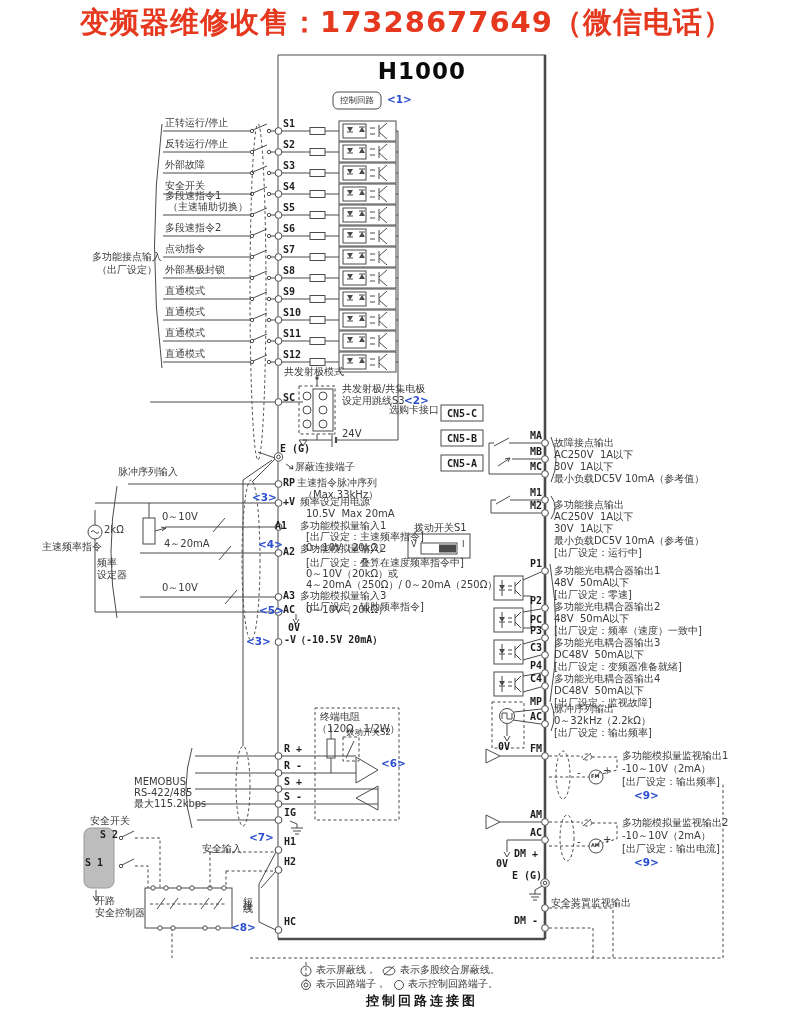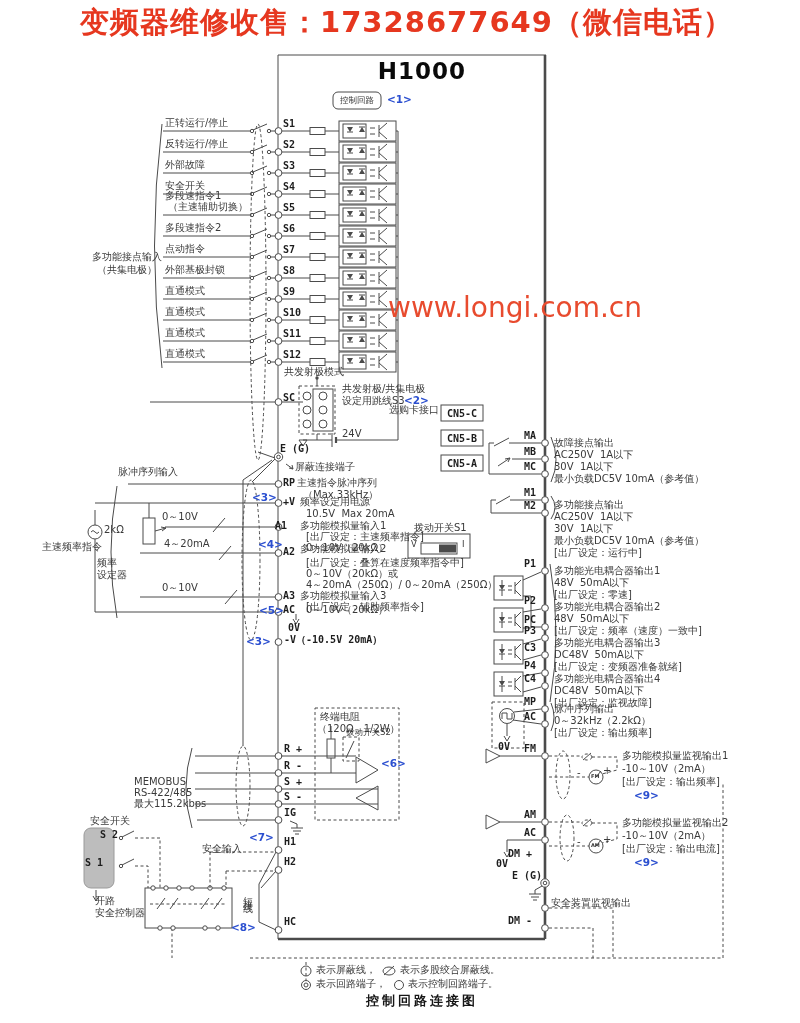--- a/index.html
+++ b/index.html
@@ -9,21 +9,21 @@
   .g{stroke:#4b4b4b;stroke-width:1;fill:none}
   .fw{fill:#fff}
   .fd{fill:#4b4b4b;stroke:none}
   .dsh{stroke-dasharray:3 2.5}
   .thk{stroke-width:2.6}
   .gray{fill:#bdbdbd;stroke:#9a9a9a}
   .lb{position:absolute;font:10px/1.15 "DejaVu Sans","Liberation Sans",sans-serif;
       color:#3a3a3a;white-space:pre;z-index:2}
   .term{font-family:"DejaVu Sans Mono","Liberation Mono",monospace;font-size:10px;
         color:#1d1d1d;font-weight:bold}
-  .rt{text-align:left}
+  .rt{text-align:right}
   .note{color:#2b4fd0;font-weight:bold;font-size:10.5px;font-family:"DejaVu Sans",sans-serif}
   .tiny{font-size:8.5px}
   .red-banner{font-size:29px;font-weight:bold;color:#e6371f;letter-spacing:1px}
   .wm{font-size:28px;color:#e84b2e;z-index:3}
   .h1000{font-size:23px;color:#0a0a0a;font-weight:bold;letter-spacing:1px;text-align:center}
   .cap{font-size:13px;color:#161616;letter-spacing:3px;font-weight:bold}
   .vert{writing-mode:vertical-rl;letter-spacing:3px}
   .f5{font-size:5px;font-weight:bold;color:#333}
 </style>
 </head>
@@ -339,28 +339,27 @@
       <ellipse cx="389" cy="971" rx="6" ry="4"></ellipse>
           <line x1="384" y1="975" x2="394" y2="966"></line>
       <circle cx="306" cy="985" r="4.5"></circle>
           <circle cx="306" cy="985" r="2"></circle>
       <circle cx="399" cy="985" r="4.5"></circle>
     </g>
   </g>
 </svg>
 
 <div class="lb red-banner" style="left:80px;top:6px;width:620px;text-align:center">变频器维修收售：17328677649（微信电话）</div>
-<div class="lb wm" style="left:388px;top:292px">www.longi.com.cn</div>
 
 <div class="lb h1000" style="left:372px;top:58px;width:100px">H1000</div>
 <div class="lb tiny" style="left:334px;top:96px;width:46px;text-align:center">控制回路</div>
 <div class="lb note" style="left:387px;top:93px">&lt;1&gt;</div>
 
 <div class="lb" style="left:92px;top:251px">多功能接点输入</div>
-<div class="lb" style="left:97px;top:264px">（共集电极）</div>
+<div class="lb" style="left:97px;top:264px">（出厂设定）</div>
 
 <div class="lb" style="left:165px;top:117px">正转运行/停止</div>
 <div class="lb term" style="left:283px;top:118px">S1</div>
 <div class="lb" style="left:165px;top:138px">反转运行/停止</div>
 <div class="lb term" style="left:283px;top:139px">S2</div>
 <div class="lb" style="left:165px;top:159px">外部故障</div>
 <div class="lb term" style="left:283px;top:160px">S3</div>
 <div class="lb" style="left:165px;top:180px">安全开关</div>
 <div class="lb term" style="left:283px;top:181px">S4</div>
 <div class="lb" style="left:165px;top:190px">多段速指令1</div>

